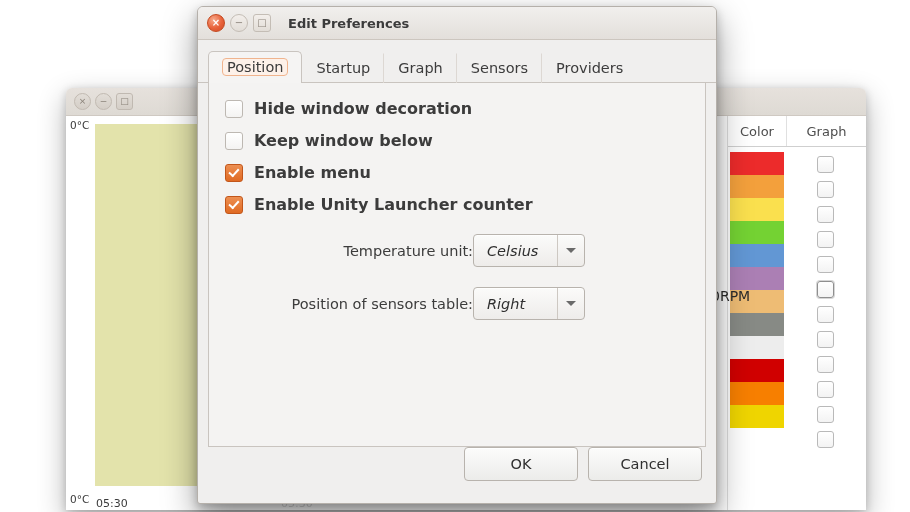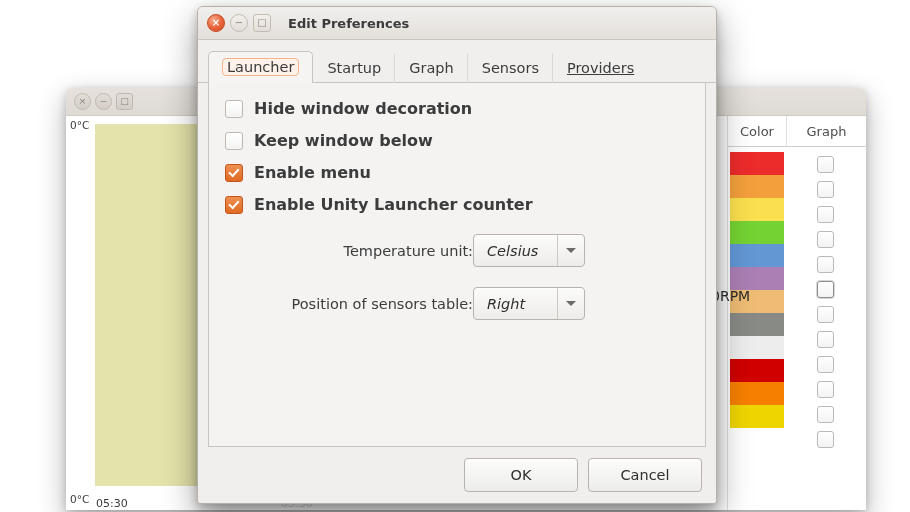--- a/index.html
+++ b/index.html
@@ -186,21 +186,21 @@
     border-radius: 5px 5px 0 0;
   }
   .tab.active .tab-text {
     border: 1px solid #f0b48e;
     border-radius: 4px;
     padding: 0 4px;
     background: #fdf1e9;
     display: inline-block;
   }
   .tab:not(.active) { border-right: 1px solid #ddd8d3; }
-  .tab:last-child { border-right: none; text-decoration: underline; }
+  .tab:last-child { border-right: none; }
 
   
   #tab-panel {
     flex: 1;
     margin: 0 10px;
     background: #f4f3f2;
     border: 1px solid #c9c4bf;
     border-top: none;
     padding: 16px 16px 0 16px;
   }
@@ -263,21 +263,21 @@
     content: "";
     width: 0; height: 0;
     border-left: 5px solid transparent;
     border-right: 5px solid transparent;
     border-top: 5px solid #6a6a6a;
   }
 
   
   #buttonbar {
     height: 56px;
-    display: flex; align-items: center; justify-content: flex-end;
+    display: flex; justify-content: flex-end;
     padding-right: 14px;
     gap: 10px;
   }
   .dlg-btn {
     min-width: 80px;
     height: 32px;
     border: 1px solid #b8b3ad;
     border-radius: 4px;
     background: linear-gradient(to bottom,#fcfcfb 0%, #ececea 100%);
     box-shadow: 0 1px 0 rgba(255,255,255,0.9) inset;
@@ -358,21 +358,21 @@
 <div id="prefs-dialog">
 
   <div id="prefs-titlebar">
     <div class="pbtn close">×</div>
     <div class="pbtn">−</div>
     <div class="pbtn sq">□</div>
     <div id="prefs-title">Edit Preferences</div>
   </div>
 
   <div id="tabbar">
-      <div class="tab active"><span class="tab-text">Launcher</span></div>
+      <div class="tab active"><span class="tab-text">Position</span></div>
       <div class="tab"><span class="tab-text">Startup</span></div>
       <div class="tab"><span class="tab-text">Graph</span></div>
       <div class="tab"><span class="tab-text">Sensors</span></div>
       <div class="tab"><span class="tab-text">Providers</span></div>
     </div>
 
   <div id="tab-panel">
     <div id="checkbox-list">
         <div class="chk-row">
           <div class="chk"></div>

